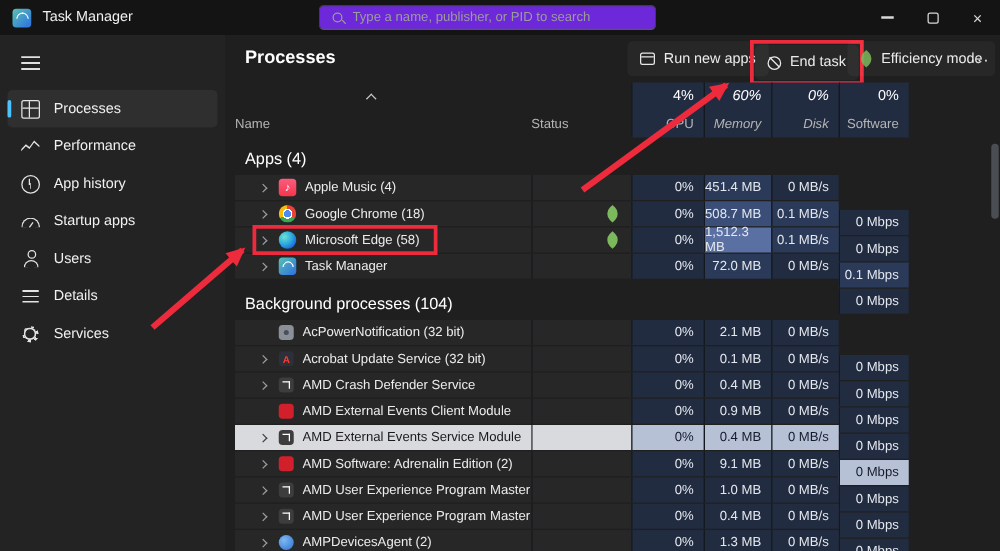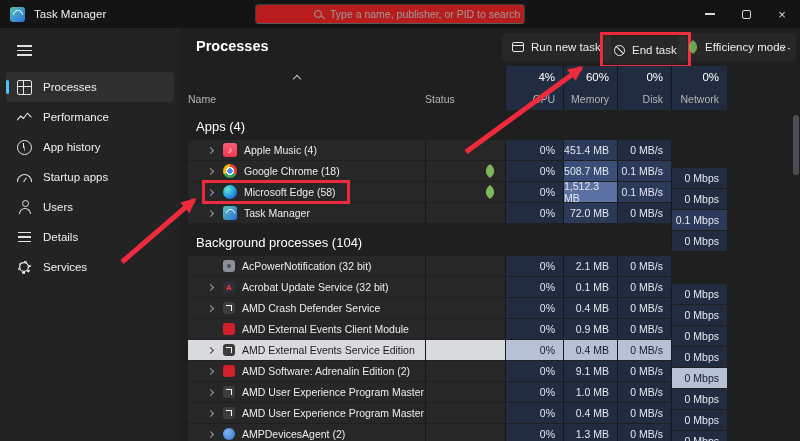--- a/index.html
+++ b/index.html
@@ -5,21 +5,21 @@
   * { margin:0; padding:0; box-sizing:border-box; }
   html,body { background:#000; }
   body { font-family:"Liberation Sans","DejaVu Sans",sans-serif; }
   .stage { position:relative; width:800px; height:441px; background:#1f1f1f; overflow:hidden; color:#e7e7e7; }
 
   
   .titlebar { position:absolute; left:0; top:0; width:800px; height:28px; background:#141414; display:flex; align-items:center; }
   .appicon { width:15px; height:15px; margin-left:10px; border-radius:3px; background:linear-gradient(135deg,#59c2b2,#2c6fe3); position:relative; flex:0 0 auto; }
   .appicon::after { content:""; position:absolute; left:3px; top:3px; width:8px; height:8px; border:1.4px solid #fff; border-radius:50%; border-bottom-color:transparent; border-left-color:transparent; transform:rotate(-45deg); }
   .apptitle { font-size:11.5px; color:#f0f0f0; margin-left:9px; }
-  .searchbox { position:absolute; left:255px; top:4px; width:270px; height:20px; background:#b91c1c; border:1px solid #3f3f3f; border-bottom-color:#5a5a5a; border-radius:4px; display:flex; align-items:center;padding-left:48px; }
+  .searchbox { position:absolute; left:255px; top:4px; width:270px; height:20px; background:#6d28d9; border:1px solid #3f3f3f; border-bottom-color:#5a5a5a; border-radius:4px; display:flex; align-items:center; }
   .mag { width:8px; height:8px; border:1.4px solid #9c9c9c; border-radius:50%; position:relative; margin-left:10px; flex:0 0 auto; }
   .mag::after { content:""; position:absolute; width:4px; height:1.4px; background:#9c9c9c; transform:rotate(45deg); right:-3.5px; bottom:-1.5px; }
   .searchbox input { background:transparent; border:none; outline:none; color:#c9c9c9; font-size:10.5px; margin-left:8px; width:225px; font-family:inherit; }
   .searchbox input::placeholder { color:#9c9c9c; }
   .wbtns { position:absolute; right:0; top:0; height:28px; display:flex; }
   .wbtn { width:36px; height:28px; display:flex; align-items:center; justify-content:center; color:#d8d8d8; }
   .glyph-min { width:10px; height:1.2px; background:#d8d8d8; }
   .glyph-max { width:9px; height:9px; border:1.2px solid #d8d8d8; border-radius:2px; }
   .glyph-close { font-size:13px; line-height:1; color:#d8d8d8; }
 
@@ -65,21 +65,21 @@
   .ico-no::after { content:""; position:absolute; left:-1px; top:3.8px; width:10.5px; height:1.4px; background:#ececec; transform:rotate(45deg); }
   .leafshape { width:10px; height:10px; background:var(--leaf); border-radius:0 70% 0 70%; transform:rotate(45deg); }
   .tbtn .leafshape { opacity:.85; }
 
   
   .thead { position:absolute; left:8px; top:38px; height:44px; display:flex; }
   .th { position:relative; height:44px; font-size:10.5px; color:#b5b5b5; }
   .th-name { width:237px;text-align:right; }
   .th-status { width:80px; }
   .th-num { width:58px; background:var(--heat0); border-left:1px solid #14181f; display:flex; flex-direction:column; justify-content:space-between; align-items:flex-end; padding:5px 8px 5px 0; }
-  .th-mem,.th-disk { width:54px; }
+  .th-mem,.th-disk { width:54px;font-style:italic; }
   .th-net { width:56px; }
   .th-pct { font-size:11.5px; color:#fff; }
   .th-label-bottom { position:absolute; left:0; bottom:5px; }
   .collapse-btn { position:absolute; left:100px; top:4px; width:18px; height:14px; display:flex; align-items:center; justify-content:center; }
   .chev-up { width:6px; height:6px; border-top:1.5px solid #c8c8c8; border-left:1.5px solid #c8c8c8; transform:rotate(45deg); margin-top:3px; }
 
   
   .tbody { position:absolute; left:8px; top:82px; right:0; bottom:0; }
   .grow { height:29px; display:flex; align-items:flex-end; padding:0 0 5px 8px; margin-bottom:1px; }
   .grow + .prow { margin-top:0; }
@@ -193,21 +193,21 @@
     <span class="slabel">Services</span>
   </div>
       </div>
   </div>
 
   <div class="main">
     <div class="toolbar">
       <div class="pane-title">Processes</div>
       <div class="tbtn btn-run">
         <span class="ico-window"></span>
-        <span>Run new task</span>
+        <span>Run new apps</span>
       </div>
       <div class="endwrap">
         <div class="tbtn">
           <span class="ico-no"></span>
           <span>End task</span>
         </div>
       </div>
       <div class="tbtn btn-eff">
         <span class="leafshape"></span>
         <span>Efficiency mode</span>
@@ -234,21 +234,21 @@
       <div class="th th-num th-mem">
         <span class="th-pct">60%</span>
         <span>Memory</span>
       </div>
       <div class="th th-num th-disk">
         <span class="th-pct">0%</span>
         <span>Disk</span>
       </div>
       <div class="th th-num th-net">
         <span class="th-pct">0%</span>
-        <span>Network</span>
+        <span>Software</span>
       </div>
     </div>
 
     <div class="tbody">
         <div class="grow">
     <span class="glabel">Apps (4)</span>
   </div>
         <div class="prow">
     <div class="cell name">
       <span class="chev" style="visibility: visible;"></span>
@@ -369,21 +369,21 @@
     </div>
     <div class="cell num c-cpu h0">0%</div>
     <div class="cell num c-mem h0">0.9 MB</div>
     <div class="cell num c-disk h0">0 MB/s</div>
     <div class="cell num c-net h0">0 Mbps</div>
   </div>
         <div class="prow hl">
     <div class="cell name">
       <span class="chev" style="visibility: visible;"></span>
       <span class="ricon icon-amd-dark"></span>
-      <span class="rname">AMD External Events Service Edition</span>
+      <span class="rname">AMD External Events Service Module</span>
 
     </div>
     <div class="cell status">
       
     </div>
     <div class="cell num c-cpu">0%</div>
     <div class="cell num c-mem">0.4 MB</div>
     <div class="cell num c-disk">0 MB/s</div>
     <div class="cell num c-net">0 Mbps</div>
   </div>

